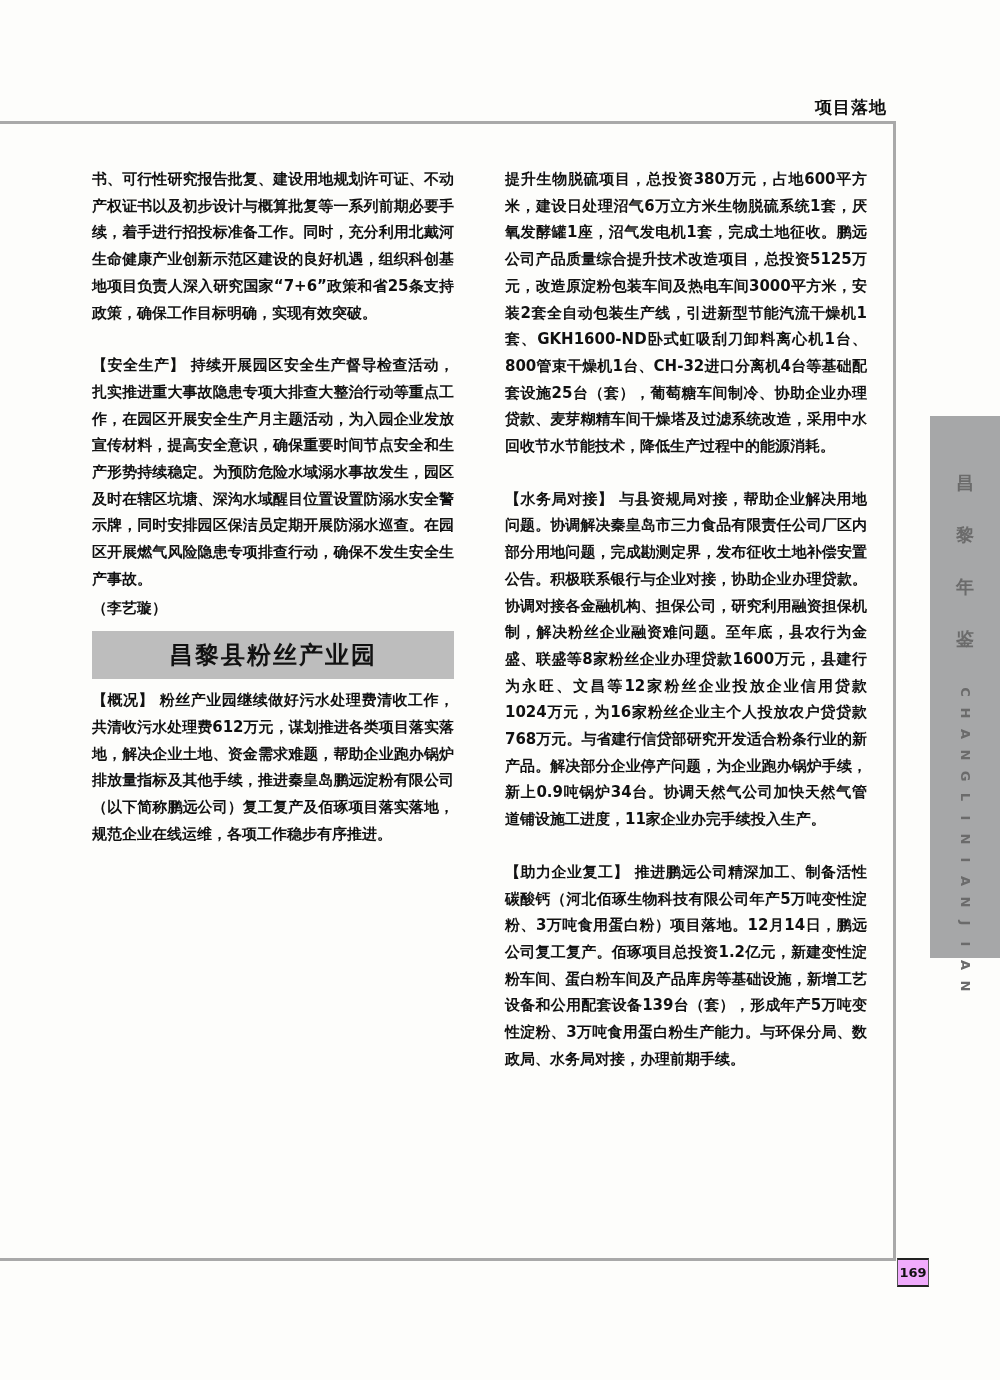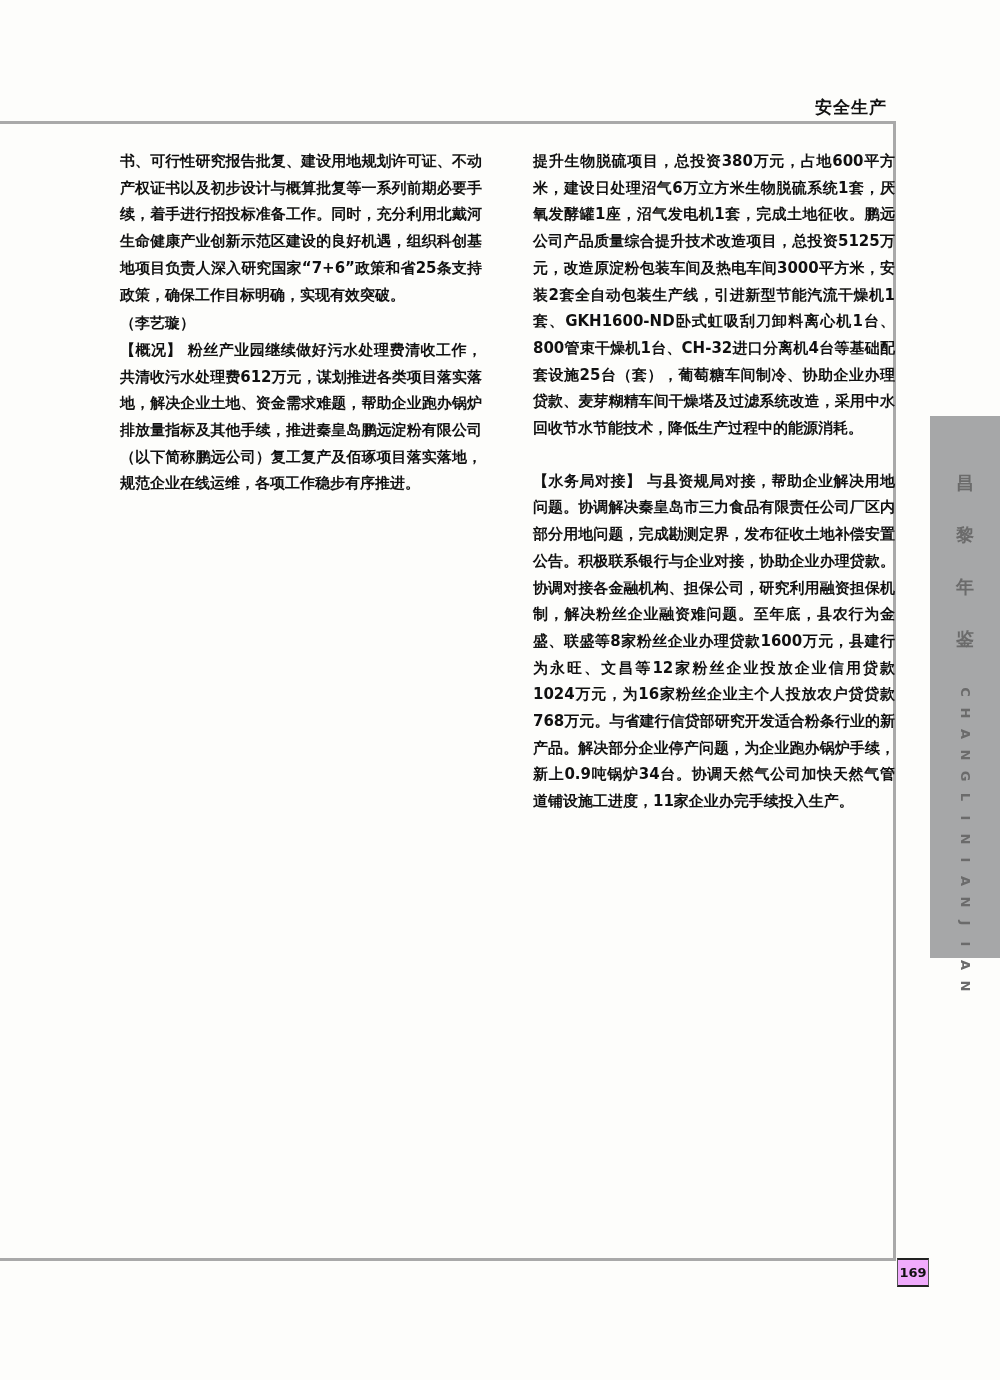--- a/index.html
+++ b/index.html
@@ -1,66 +1,75 @@
 <!DOCTYPE html>
 <html><head>
 <meta charset="utf-8">
 <style>
   html, body { margin:0; padding:0; }
   body { width:1000px; height:1380px; background:#fdfdfb; position:relative; overflow:hidden;
          font-family:"DejaVu Sans", sans-serif; color:#111; }
   .running-head { position:absolute; left:815px; top:96px; font-size:17px; font-weight:bold; letter-spacing:1px; }
   .frame { position:absolute; left:0; top:121px; width:893px; height:1134px;
            border-top:3px solid #a9a9a9; border-right:3px solid #a9a9a9; border-bottom:3px solid #a9a9a9; }
-  .col { position:absolute; top:148px; width:362px; font-size:15px; line-height:26.7px; font-weight:bold;margin-left:28px; }
+  .col { position:absolute; top:166px; width:362px; font-size:15px; line-height:26.7px; font-weight:bold; }
   .col.left { left:92px; }
   .col.right { left:505px; }
   .para { margin:0; text-align:justify; }
   .para + .para { margin-top:26px; }
   .heading { font-weight:bold; }
   .byline { margin:0; margin-top:2px; }
   .section-banner { background:#bdbdbd; height:48px; margin:10px 0 8px 0; display:flex; align-items:center; justify-content:center;
                     font-size:24px; font-weight:bold; letter-spacing:2px; }
   .side-tab { position:absolute; left:930px; top:416px; width:70px; height:542px; background:#a6a7a8;
               display:flex; flex-direction:column; align-items:center; padding-top:55px; box-sizing:border-box; }
   .side-tab .zh { color:#6b6b6b; font-size:18px; font-weight:bold; margin-bottom:28px; }
   .side-tab .en { color:#6b6b6b; font-size:13px; font-weight:bold; display:flex; flex-direction:column; align-items:center; gap:7px; margin-top:6px; }
   .side-tab .en span { display:block; transform:rotate(90deg); line-height:14px; }
   .page-num { position:absolute; left:897px; top:1258px; width:32px; height:29px; background:#f0abfc;
               border-top:2px solid #222; border-bottom:2px solid #222; border-left:1px solid #555; border-right:1px solid #555;
               font-size:13px; font-weight:bold; display:flex; align-items:center; justify-content:center; box-sizing:border-box; }
 </style>
 </head>
 <body>
 
-<div class="running-head">安全生产</div>
+<div class="running-head">项目落地</div>
 
 <div class="frame"></div>
 
 <div class="col left">
   <p class="para">书、可行性研究报告批复、建设用地规划许可证、不动产权证书以及初步设计与概算批复等一系列前期必要手续，着手进行招投标准备工作。同时，充分利用北戴河生命健康产业创新示范区建设的良好机遇，组织科创基地项目负责人深入研究国家“7+6”政策和省25条支持政策，确保工作目标明确，实现有效突破。</p>
 
+  <p class="para">
+    <span class="heading">【安全生产】</span>
+    <span>持续开展园区安全生产督导检查活动，扎实推进重大事故隐患专项大排查大整治行动等重点工作，在园区开展安全生产月主题活动，为入园企业发放宣传材料，提高安全意识，确保重要时间节点安全和生产形势持续稳定。为预防危险水域溺水事故发生，园区及时在辖区坑塘、深沟水域醒目位置设置防溺水安全警示牌，同时安排园区保洁员定期开展防溺水巡查。在园区开展燃气风险隐患专项排查行动，确保不发生安全生产事故。</span>
+  </p>
   <p class="byline">（李艺璇）</p>
 
+  <div class="section-banner">昌黎县粉丝产业园</div>
 
   <p class="para" style="margin-top:0">
     <span class="heading">【概况】</span>
     <span>粉丝产业园继续做好污水处理费清收工作，共清收污水处理费612万元，谋划推进各类项目落实落地，解决企业土地、资金需求难题，帮助企业跑办锅炉排放量指标及其他手续，推进秦皇岛鹏远淀粉有限公司（以下简称鹏远公司）复工复产及佰琢项目落实落地，规范企业在线运维，各项工作稳步有序推进。</span>
   </p>
 
 </div>
 
 <div class="col right">
   <p class="para">提升生物脱硫项目，总投资380万元，占地600平方米，建设日处理沼气6万立方米生物脱硫系统1套，厌氧发酵罐1座，沼气发电机1套，完成土地征收。鹏远公司产品质量综合提升技术改造项目，总投资5125万元，改造原淀粉包装车间及热电车间3000平方米，安装2套全自动包装生产线，引进新型节能汽流干燥机1套、GKH1600-ND卧式虹吸刮刀卸料离心机1台、800管束干燥机1台、CH-32进口分离机4台等基础配套设施25台（套），葡萄糖车间制冷、协助企业办理贷款、麦芽糊精车间干燥塔及过滤系统改造，采用中水回收节水节能技术，降低生产过程中的能源消耗。</p>
 
   <p class="para">
     <span class="heading">【水务局对接】</span>
     <span>与县资规局对接，帮助企业解决用地问题。协调解决秦皇岛市三力食品有限责任公司厂区内部分用地问题，完成勘测定界，发布征收土地补偿安置公告。积极联系银行与企业对接，协助企业办理贷款。协调对接各金融机构、担保公司，研究利用融资担保机制，解决粉丝企业融资难问题。至年底，县农行为金盛、联盛等8家粉丝企业办理贷款1600万元，县建行为永旺、文昌等12家粉丝企业投放企业信用贷款1024万元，为16家粉丝企业主个人投放农户贷贷款768万元。与省建行信贷部研究开发适合粉条行业的新产品。解决部分企业停产问题，为企业跑办锅炉手续，新上0.9吨锅炉34台。协调天然气公司加快天然气管道铺设施工进度，11家企业办完手续投入生产。</span>
   </p>
 
+  <p class="para">
+    <span class="heading">【助力企业复工】</span>
+    <span>推进鹏远公司精深加工、制备活性碳酸钙（河北佰琢生物科技有限公司年产5万吨变性淀粉、3万吨食用蛋白粉）项目落地。12月14日，鹏远公司复工复产。佰琢项目总投资1.2亿元，新建变性淀粉车间、蛋白粉车间及产品库房等基础设施，新增工艺设备和公用配套设备139台（套），形成年产5万吨变性淀粉、3万吨食用蛋白粉生产能力。与环保分局、数政局、水务局对接，办理前期手续。</span>
+  </p>
 </div>
 
 <div class="side-tab">
   <div class="zh">昌</div>
   <div class="zh">黎</div>
   <div class="zh">年</div>
   <div class="zh">鉴</div>
   <div class="en" id="side-en">
       <span>C</span>
       <span>H</span>

